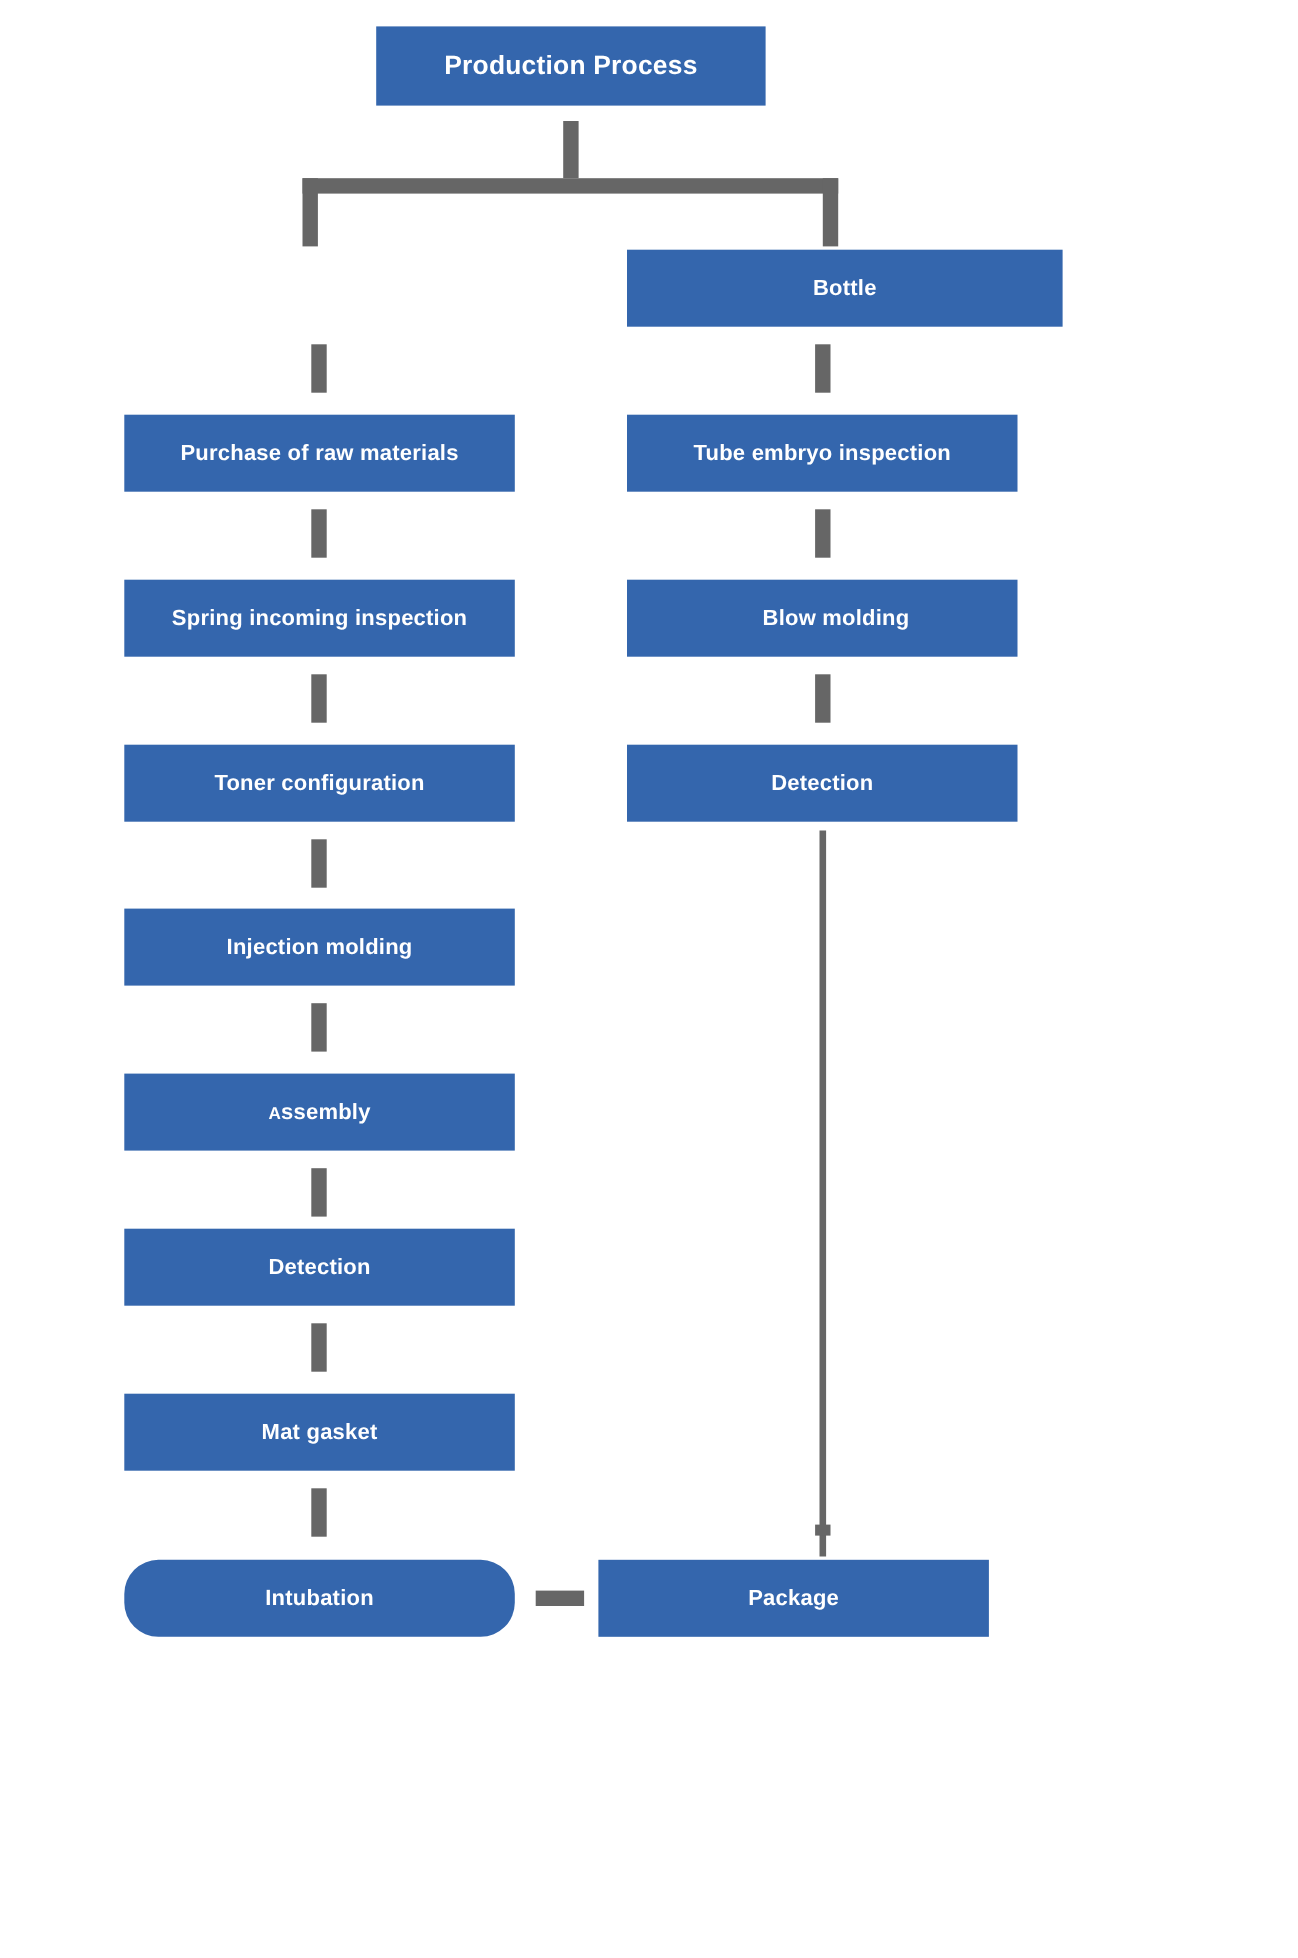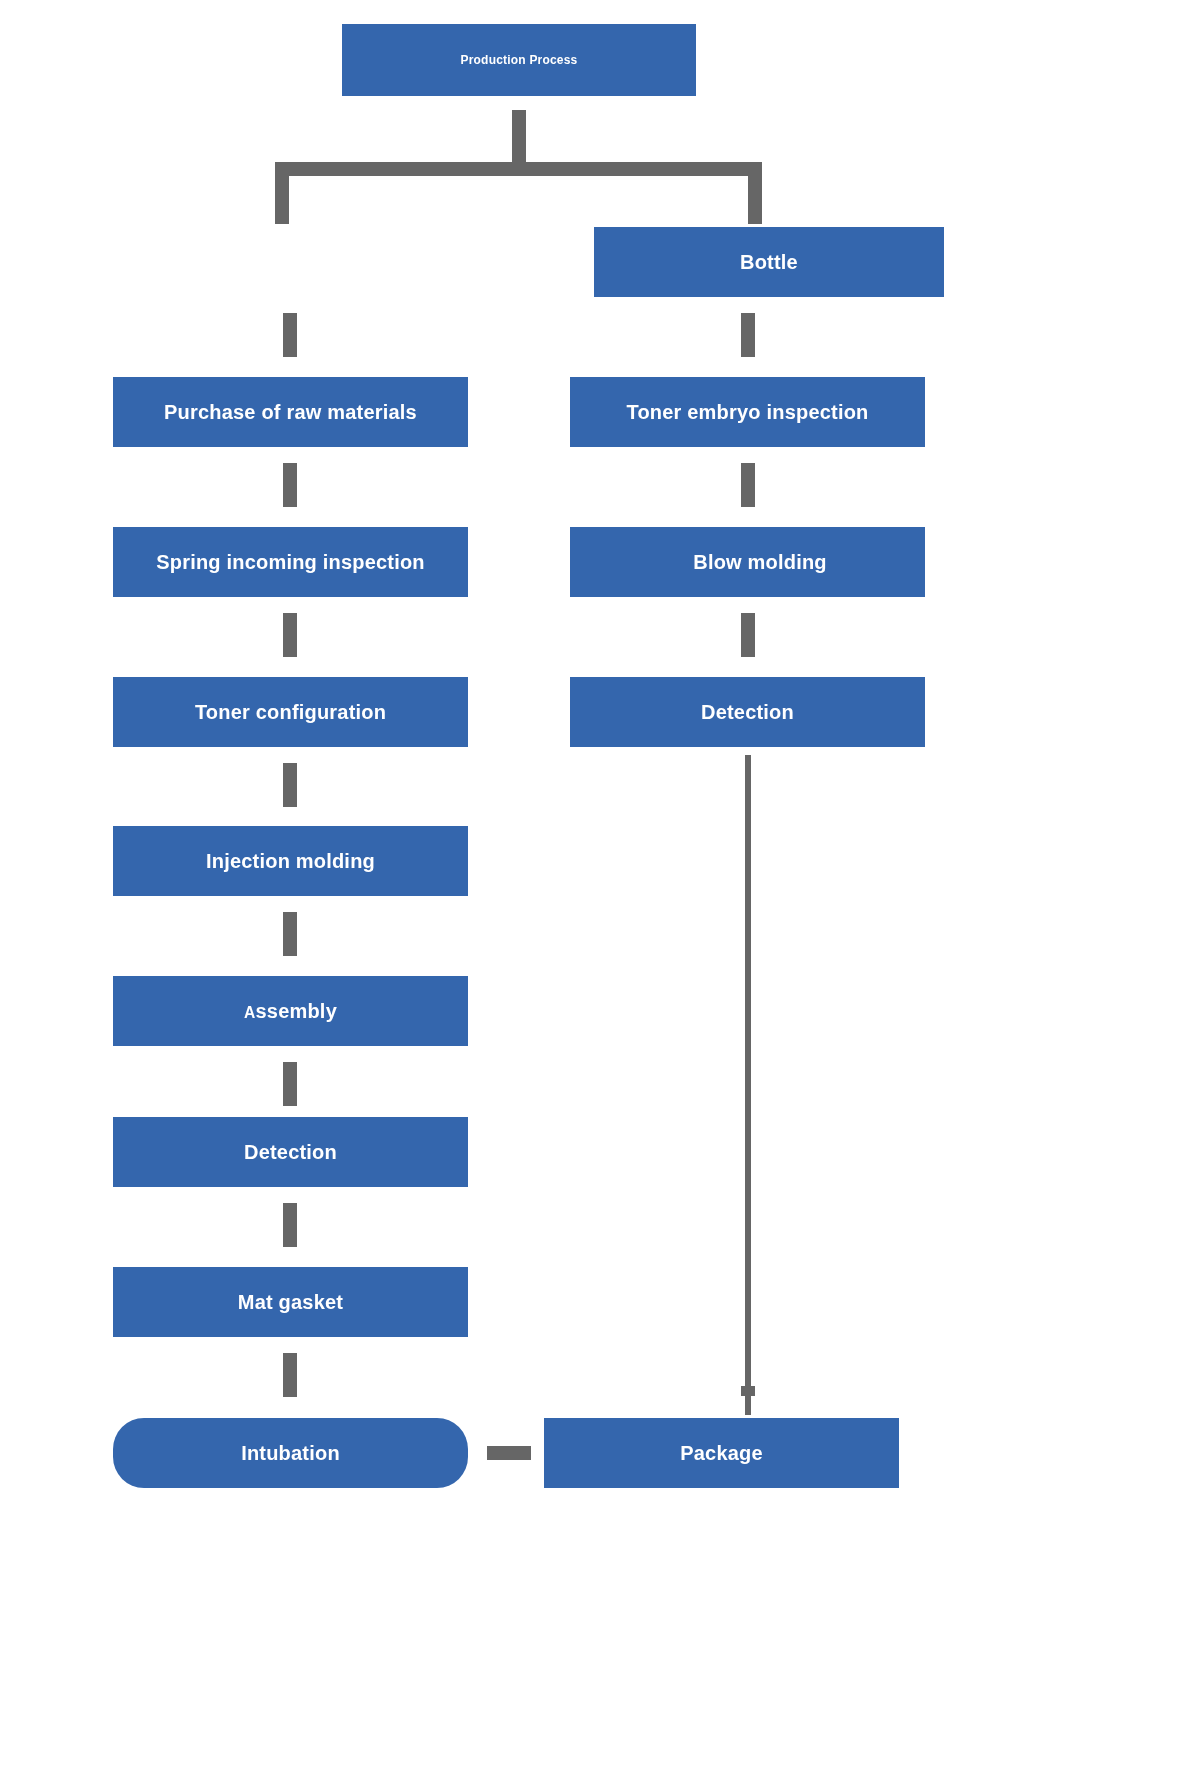--- a/index.html
+++ b/index.html
@@ -26,21 +26,21 @@
     justify-content: center;
     font-weight: bold;
     font-size: 20px;
     letter-spacing: 0.2px;
     text-align: center;
     box-sizing: border-box;
     line-height: 1.2;
     user-select: none;
   }
   .node.root {
-    font-size: 12px;
+    font-size: 24px;
   }
   .connector {
     position: absolute;
     background: #666666;
   }
   .v-stub {
     width: 14px;
   }
   .h-stub {
     height: 14px;
@@ -120,28 +120,28 @@
   <div class="node" style="left:113px; top:1267px; width:355px; height:70px;">
     <span>Mat gasket</span>
   </div>
 
   <div class="connector v-stub" style="left:283px; top:1353px; width:14px; height:44px;"></div>
 
   <div class="node" style="left:113px; top:1418px; width:355px; height:70px;border-radius:31px;">
     <span>Intubation</span>
   </div>
 
-  <div class="node" style="left:594px; top:227px; width:350px; height:70px;">
+  <div class="node" style="left:570px; top:227px; width:396px; height:70px;">
     <span>Bottle</span>
   </div>
 
   <div class="connector v-stub" style="left:741px; top:313px; width:14px; height:44px;"></div>
 
   <div class="node" style="left:570px; top:377px; width:355px; height:70px;">
-    <span>Toner embryo inspection</span>
+    <span>Tube embryo inspection</span>
   </div>
 
   <div class="connector v-stub" style="left:741px; top:463px; width:14px; height:44px;"></div>
 
   <div class="node" style="left:570px; top:527px; width:355px; height:70px;padding-left:25px;">
     <span>Blow molding</span>
   </div>
 
   <div class="connector v-stub" style="left:741px; top:613px; width:14px; height:44px;"></div>
 

